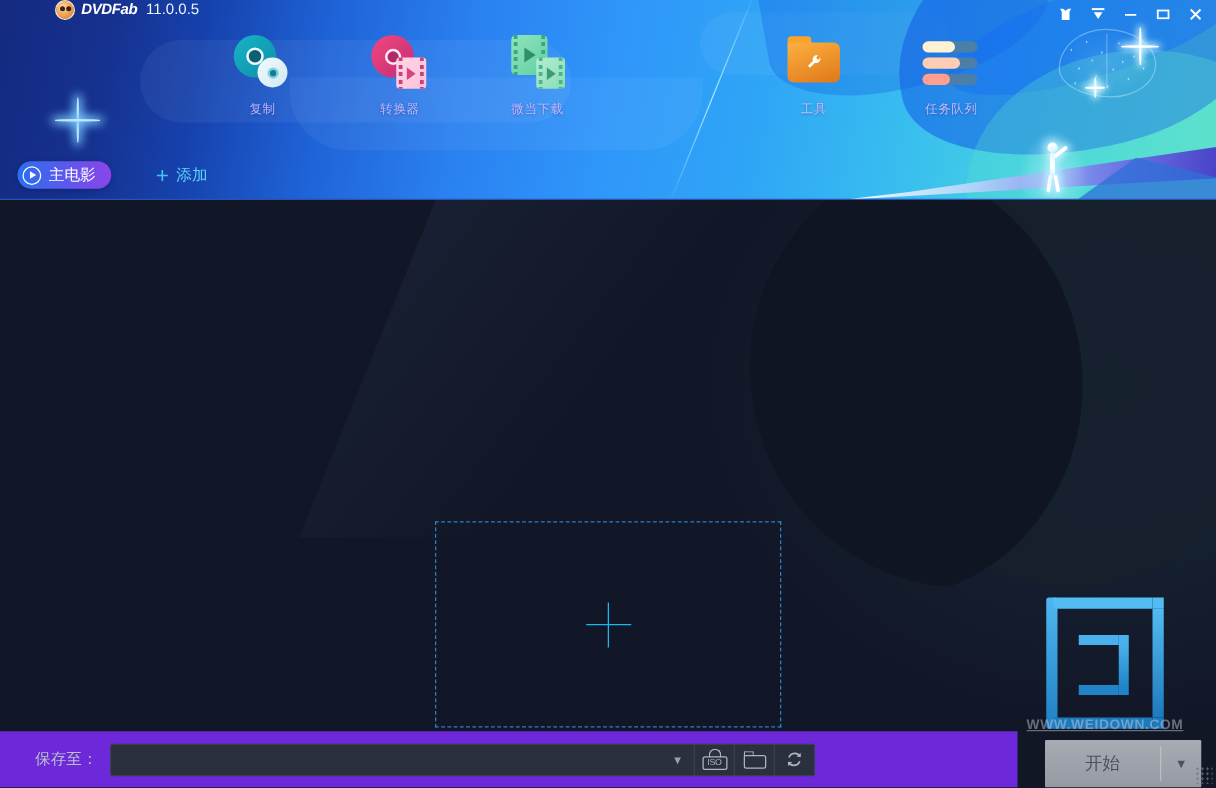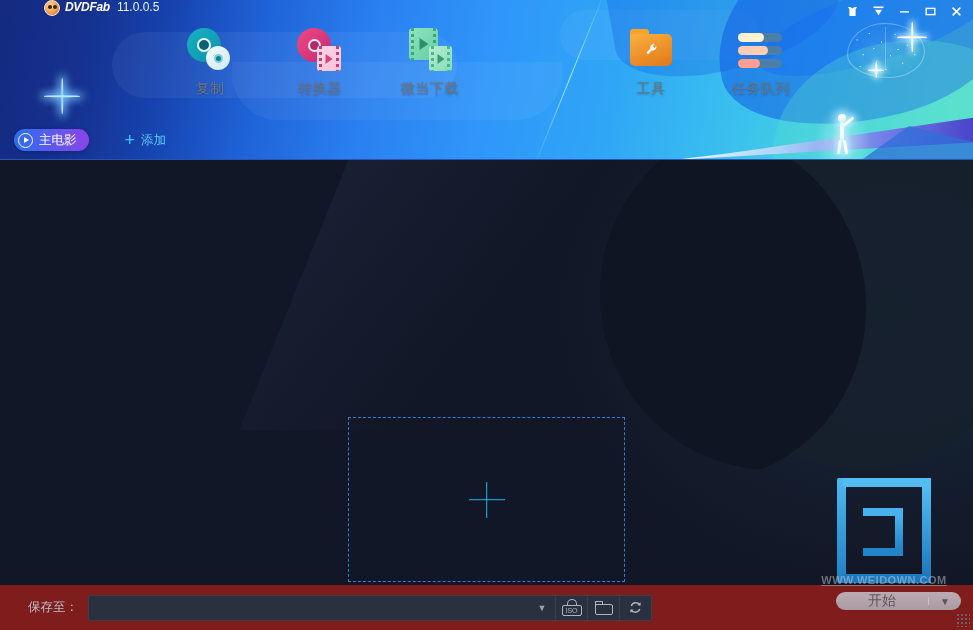--- a/index.html
+++ b/index.html
@@ -138,21 +138,21 @@
   .spk-c::before,.spk-c::after { box-shadow:0 0 8px 3px rgba(120,200,255,.9); background:#bfe6ff; }
 
   
   .nav { position:absolute; left:0; top:22px; width:973px; height:90px; }
   .nav-item {
     position:absolute; top:0; width:110px; height:90px;
     display:flex; flex-direction:column; align-items:center; cursor:pointer;
   }
   .nav-icon { width:46px; height:46px; position:relative; margin-top:4px; }
   .nav-label {
-    margin-top:8px; font-size:14px; color:#737373; letter-spacing:.5px;
+    margin-top:8px; font-size:10px; color:#c4b5fd; letter-spacing:.5px;
     text-shadow:0 1px 2px rgba(0,30,80,.35);
   }
   .nav-item.active .nav-pill {
     position:absolute; left:-8px; top:6px; width:126px; height:42px;
     background:rgba(255,255,255,.10); border-radius:21px; z-index:-1;
   }
   
   .disc { position:absolute; border-radius:50%; }
   .ic-copy .d1 {
     left:0; top:2px; width:34px; height:34px;
@@ -357,22 +357,22 @@
   .wm-txt {
     margin-top:2px; font-size:21px; font-weight:bold; color:#cfd6de;
     letter-spacing:3px; opacity:.55;
   }
   .wm-url {
     font-size:11px; font-weight:bold; color:#cfd6de; letter-spacing:.5px; opacity:.45;
   }
 
   
   .footer {
-    position:absolute; left:0; top:585px; width:973px; height:45px;
-    background:#7f1d1d; display:flex; align-items:center;
+    position:absolute; left:0; top:585px; width:814px; height:45px;
+    background:#6d28d9; display:flex; align-items:center;
   }
   .save-label { margin-left:28px; font-size:12.5px; color:#b9bfcb; }
   .path-wrap {
     margin-left:10px; display:flex; height:26px; border:1px solid #3a3f4e;
     background:#2b303e; border-radius:2px;
   }
   .path-input {
     width:440px; height:100%; background:transparent; border:none; outline:none;
     color:#d5d9e2; font-size:12px; padding:0 8px;
     font-family:"Liberation Sans",sans-serif;
@@ -393,22 +393,22 @@
   .iso-gl .box {
     position:absolute; left:0; top:6px; width:20px; height:11px;
     border:1.6px solid #aeb4c0; border-radius:2px;
     font-size:7px; color:#aeb4c0; text-align:center; line-height:9px; letter-spacing:-.2px;
   }
   .fold-gl { position:relative; width:18px; height:14px; }
   .fold-gl .b { position:absolute; left:0; top:3px; width:18px; height:11px; border:1.6px solid #aeb4c0; border-radius:1px 2px 2px 2px; }
   .fold-gl .t { position:absolute; left:0; top:0; width:8px; height:4px; border:1.6px solid #aeb4c0; border-bottom:none; border-radius:1px 1px 0 0; }
 
   .start-wrap {
-    position:absolute; right:12px; top:592px; display:flex; height:18px;
-    background:linear-gradient(180deg,#c9ccd3,#b3b7c0); border-radius:13px;
+    position:absolute; right:12px; top:592px; display:flex; height:38px;
+    background:linear-gradient(180deg,#c9ccd3,#b3b7c0); border-radius:1px;
     opacity:.82; cursor:default;
   }
   .start-btn {
     width:92px; display:flex; align-items:center; justify-content:center;
     font-size:14px; color:#5a5f6b;
   }
   .start-sep { width:1px; background:rgba(255,255,255,.55); margin:5px 0; }
   .start-caret {
     width:32px; display:flex; align-items:center; justify-content:center;
     color:#5a5f6b; font-size:10px;

